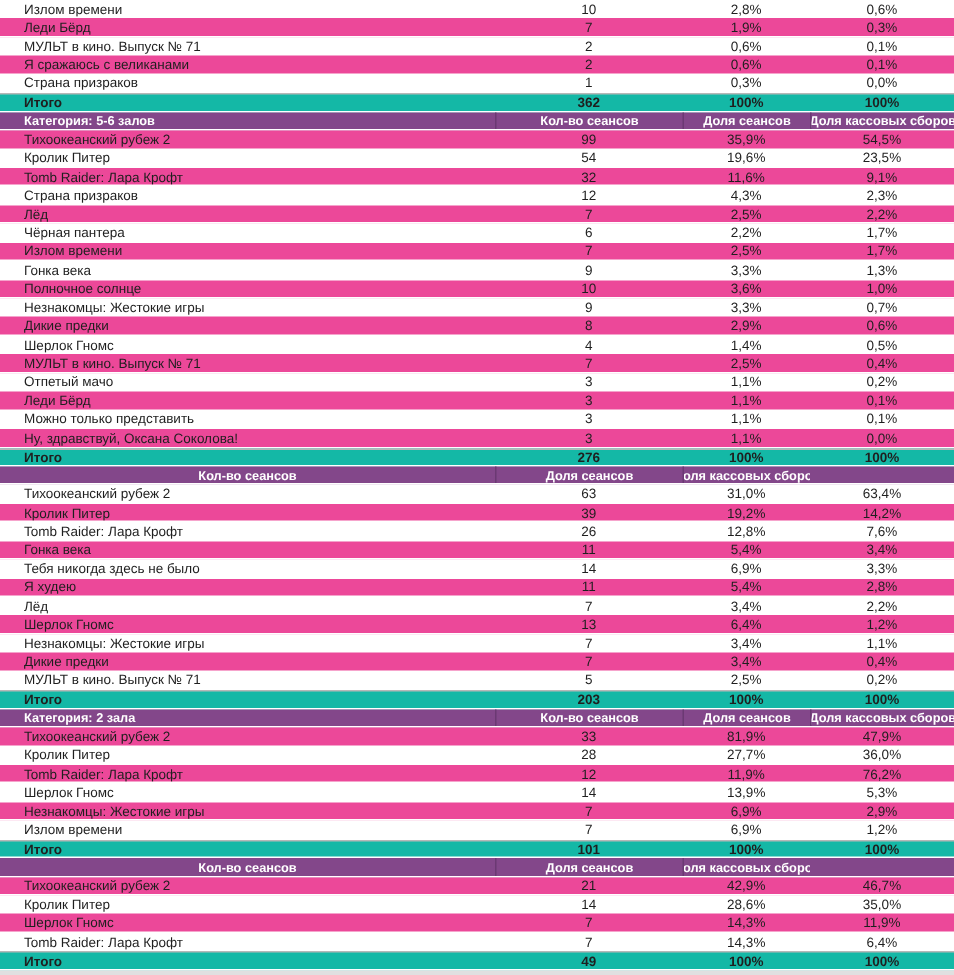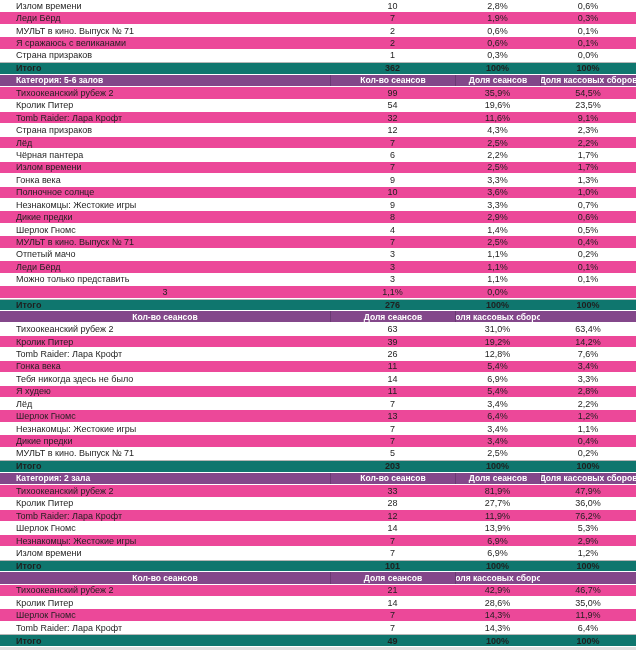--- a/index.html
+++ b/index.html
@@ -21,21 +21,21 @@
     height:100%;
     display:flex; align-items:center;
     overflow:hidden; white-space:nowrap;
     box-sizing:border-box;
   }
   .title-cell { justify-content:flex-start; padding-left:16px; }
   .num-cell   { justify-content:center; }
   .movie-row      { background:#ffffff; }
   .movie-row.alt  { background:#ec4899; }
   .total-row {
-    background:#0f766e; font-weight:bold;
+    background:#14b8a6; font-weight:bold;
     border-top:1px solid #b7b7b7;
   }
   .header-row {
     background:#83478a; color:#ffffff; font-weight:bold;
     font-size:8.5px;
   }
   .header-row .cell { border-left:1px solid #6b3973; }
   .header-row .cell:first-child { border-left:none; }
   #bottom-strip {
     width:636px; height:3px; background:#e0e0e0; margin-top:0;
@@ -177,20 +177,21 @@
       <div class="cell num-cell">1,1%</div>
       <div class="cell num-cell">0,1%</div>
     </div>
     <div class="row movie-row">
       <div class="cell title-cell">Можно только представить</div>
       <div class="cell num-cell">3</div>
       <div class="cell num-cell">1,1%</div>
       <div class="cell num-cell">0,1%</div>
     </div>
     <div class="row movie-row alt">
+      <div class="cell title-cell">Ну, здравствуй, Оксана Соколова!</div>
       <div class="cell num-cell">3</div>
       <div class="cell num-cell">1,1%</div>
       <div class="cell num-cell">0,0%</div>
     </div>
     <div class="row total-row">
       <div class="cell title-cell">Итого</div>
       <div class="cell num-cell">276</div>
       <div class="cell num-cell">100%</div>
       <div class="cell num-cell">100%</div>
     </div>

